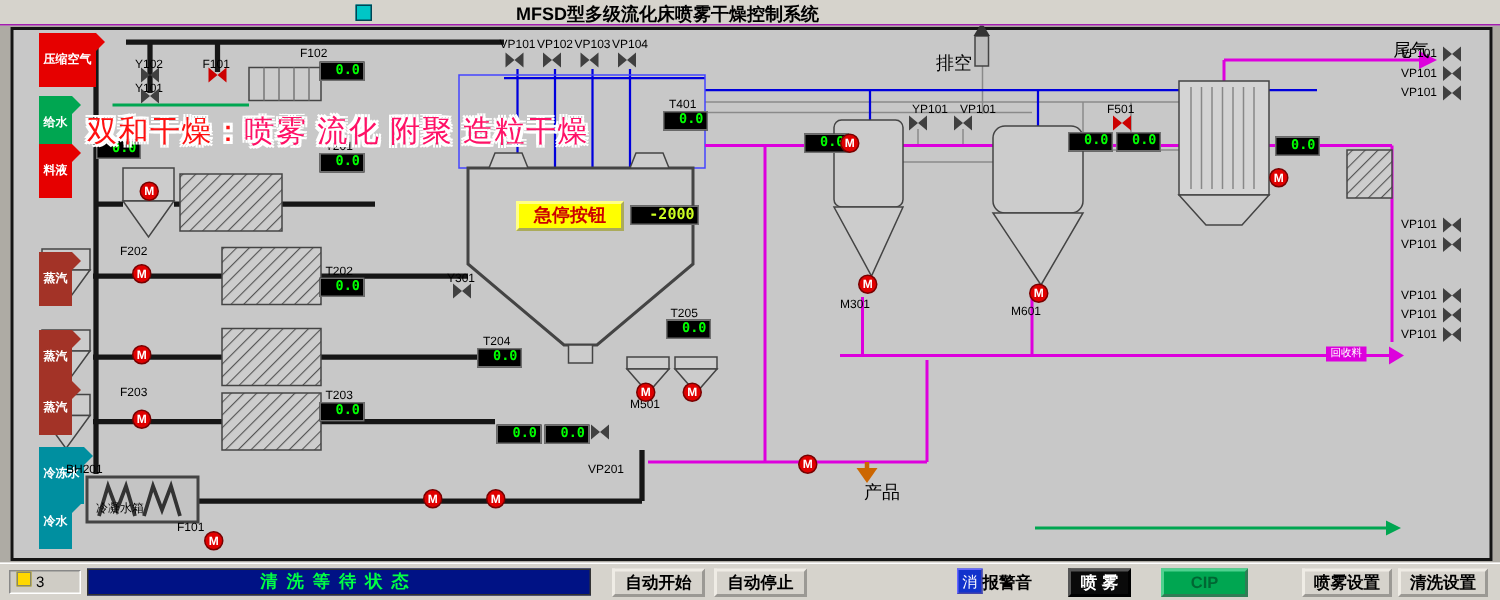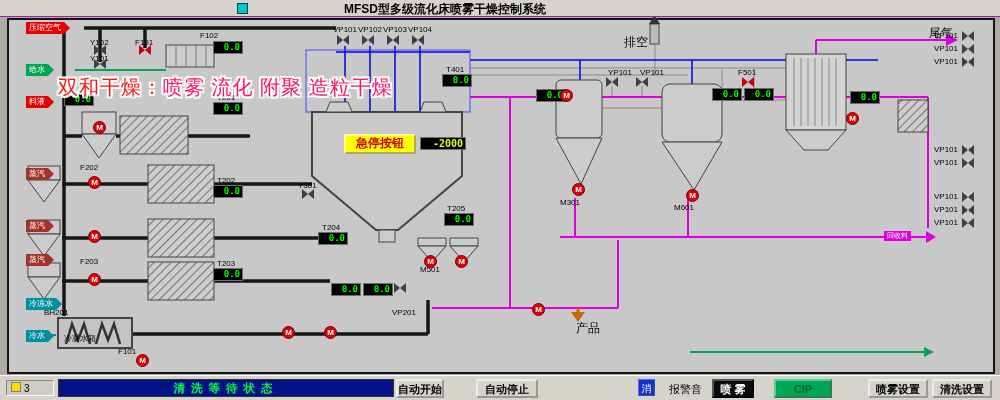--- a/index.html
+++ b/index.html
@@ -20,21 +20,21 @@
   svg.piping{position:absolute;left:0;top:0;z-index:10;pointer-events:none}
 
   
   .itag{position:absolute;z-index:20;font-size:8px;line-height:9px;color:#000;white-space:nowrap}
   .itag.lg{font-size:12px;font-weight:normal}
   .mtag{position:absolute;z-index:20;font-size:7px;color:#fff;background:#dd00dd;
         padding:1px 3px;line-height:8px;white-space:nowrap}
 
   
   .atag{position:absolute;z-index:20;height:12px;line-height:12px;color:#fff;font-size:8px;
-        font-weight:normal;padding:0 3px;white-space:nowrap;background:var(--c)}
+        font-weight:bold;padding:12px 3px;white-space:nowrap;background:var(--c)}
   .atag::after{content:"";position:absolute;right:-6px;top:0;width:0;height:0;
         border-top:6px solid transparent;border-bottom:6px solid transparent;border-left:6px solid var(--c)}
 
   
   .disp{position:absolute;z-index:20;background:#000;border:1px solid #6f6f6f;color:#00ff00;
         font-family:"DejaVu Sans Mono","Liberation Mono",monospace;font-size:9px;font-weight:bold;
         line-height:11px;text-align:right;width:30px;height:13px;padding-right:2px;box-sizing:border-box}
   .disp.big{width:46px;color:#ccff22;font-size:10px}
 
   
@@ -72,21 +72,21 @@
              border:1px solid #333;color:#00ff44;font-size:11.5px;font-weight:bold;letter-spacing:6px;
              text-align:center;line-height:17px;box-sizing:border-box}
   .btn{position:absolute;top:3px;height:19px;background:#d6d3cc;border:2px outset #efece5;
        font-size:11px;font-weight:bold;text-align:center;line-height:14px;cursor:pointer;
        color:#000;padding:0;font-family:inherit;box-sizing:border-box}
   .btn.spray{background:#0a0a0a;color:#fff;border:2px outset #555}
   .btn.cip{background:#00a651;color:#063;border:2px outset #4fd18f}
   .alarm-group{position:absolute;left:638px;top:3px;height:19px;cursor:pointer;white-space:nowrap}
   .mute-chip{display:inline-block;width:17px;height:17px;background:#1133cc;color:#fff;font-size:10px;
              text-align:center;line-height:17px;border:1px outset #66f;vertical-align:top;box-sizing:border-box}
-  .alarm-label{display:inline-block;font-size:11px;line-height:19px;margin-left:14px;font-weight:normal}
+  .alarm-label{display:inline-block;font-size:11px;line-height:19px;margin-left:0;font-weight:bold}
 </style>
 </head>
 <body>
 
 <div class="titlebar">
   <span class="tb-icon"></span>
   <span class="tb-title">MFSD型多级流化床喷雾干燥控制系统</span>
 </div>
 
 <div class="diagram"></div>
@@ -260,21 +260,21 @@
 
 <div class="estop">急停按钮</div>
 
 <div class="watermark"><span class="wm-a">双和干燥：</span><span class="wm-b">喷雾 流化 附聚 造粒干燥</span></div>
 
 <div class="statusbar">
   <div class="counter">
     <span class="cicon"></span><span>3</span>
   </div>
   <div class="statusmsg">清洗等待状态</div>
-  <button class="btn" style="left:396px;width:48px">自动开始</button>
+  <button class="btn" style="left:408px;width:62px">自动开始</button>
   <button class="btn" style="left:476px;width:62px">自动停止</button>
   <div class="alarm-group">
     <span class="mute-chip">消</span><span class="alarm-label">报警音</span>
   </div>
   <button class="btn spray" style="left:712px;width:42px">喷 雾</button>
   <button class="btn cip" style="left:774px;width:58px">CIP</button>
   <button class="btn" style="left:868px;width:60px">喷雾设置</button>
   <button class="btn" style="left:932px;width:60px">清洗设置</button>
 </div>
 

